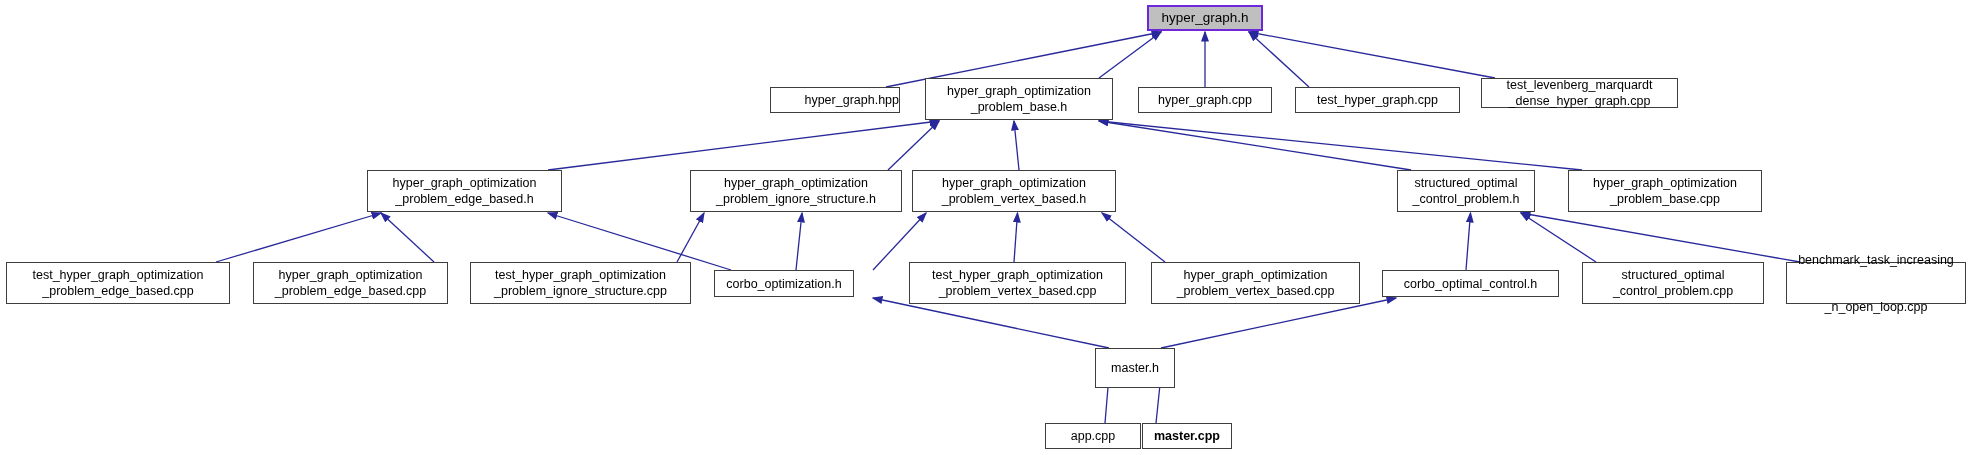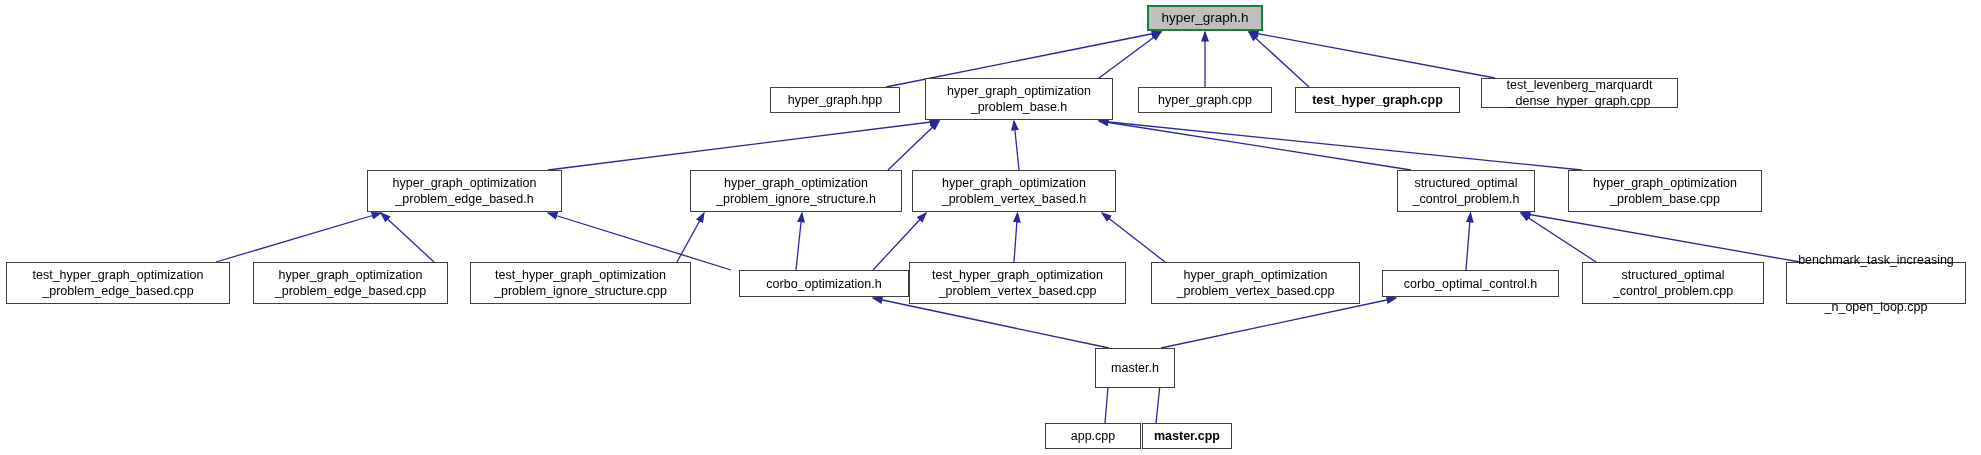--- a/index.html
+++ b/index.html
@@ -33,21 +33,21 @@
     align-items: center;
     justify-content: center;
     text-align: center;
     font-size: 12.5px;
     line-height: 16px;
     white-space: nowrap;
     cursor: pointer;
   }
   .node.root {
     background: #bfbfbf;
-    border: 2px solid #15803d;
+    border: 2px solid #6d28d9;
     cursor: default;
     font-size: 13.5px;
   }
 </style>
 </head>
 <body>
 
 <div class="canvas">
   <svg class="edges-svg" width="1981" height="455" viewBox="0 0 1981 455" xmlns="http://www.w3.org/2000/svg">
     <defs>
@@ -80,31 +80,31 @@
         <line x1="1109" y1="348" x2="873" y2="298" stroke="#28289B" stroke-width="1.3" marker-end="url(#arrow)"></line>
         <line x1="1161" y1="348" x2="1396" y2="298" stroke="#28289B" stroke-width="1.3" marker-end="url(#arrow)"></line>
         <line x1="1105" y1="423" x2="1109" y2="375" stroke="#28289B" stroke-width="1.3" marker-end="url(#arrow)"></line>
         <line x1="1156" y1="423" x2="1161" y2="375" stroke="#28289B" stroke-width="1.3" marker-end="url(#arrow)"></line>
       </g>
   </svg>
   <div id="node-layer">
       <div class="node root" style="left: 1147px; top: 5px; width: 116px; height: 26px;">
         <span>hyper_graph.h</span>
       </div>
-      <div class="node" style="left: 770px; top: 87px; width: 130px; height: 26px;">
+      <div class="node" style="left: 770px; top: 87px; width: 130px; height: 26px; align-items: flex-end;">
         <span>hyper_graph.hpp</span>
       </div>
       <div class="node" style="left: 925px; top: 78px; width: 188px; height: 42px;">
         <span>hyper_graph_optimization</span>
         <span>_problem_base.h</span>
       </div>
       <div class="node" style="left: 1138px; top: 87px; width: 134px; height: 26px;">
         <span>hyper_graph.cpp</span>
       </div>
-      <div class="node" style="left: 1295px; top: 87px; width: 165px; height: 26px; font-weight: bold;">
+      <div class="node" style="left: 1295px; top: 87px; width: 165px; height: 26px;">
         <span>test_hyper_graph.cpp</span>
       </div>
       <div class="node" style="left: 1481px; top: 78px; width: 197px; height: 30px;">
         <span>test_levenberg_marquardt</span>
         <span>_dense_hyper_graph.cpp</span>
       </div>
       <div class="node" style="left: 367px; top: 170px; width: 195px; height: 42px;">
         <span>hyper_graph_optimization</span>
         <span>_problem_edge_based.h</span>
       </div>
@@ -129,21 +129,21 @@
         <span>_problem_edge_based.cpp</span>
       </div>
       <div class="node" style="left: 253px; top: 262px; width: 195px; height: 42px;">
         <span>hyper_graph_optimization</span>
         <span>_problem_edge_based.cpp</span>
       </div>
       <div class="node" style="left: 470px; top: 262px; width: 221px; height: 42px;">
         <span>test_hyper_graph_optimization</span>
         <span>_problem_ignore_structure.cpp</span>
       </div>
-      <div class="node" style="left: 739px; top: 270px; width: 170px; height: 27px;">
+      <div class="node" style="left: 714px; top: 270px; width: 140px; height: 27px;">
         <span>corbo_optimization.h</span>
       </div>
       <div class="node" style="left: 909px; top: 262px; width: 217px; height: 42px;">
         <span>test_hyper_graph_optimization</span>
         <span>_problem_vertex_based.cpp</span>
       </div>
       <div class="node" style="left: 1151px; top: 262px; width: 209px; height: 42px;">
         <span>hyper_graph_optimization</span>
         <span>_problem_vertex_based.cpp</span>
       </div>

